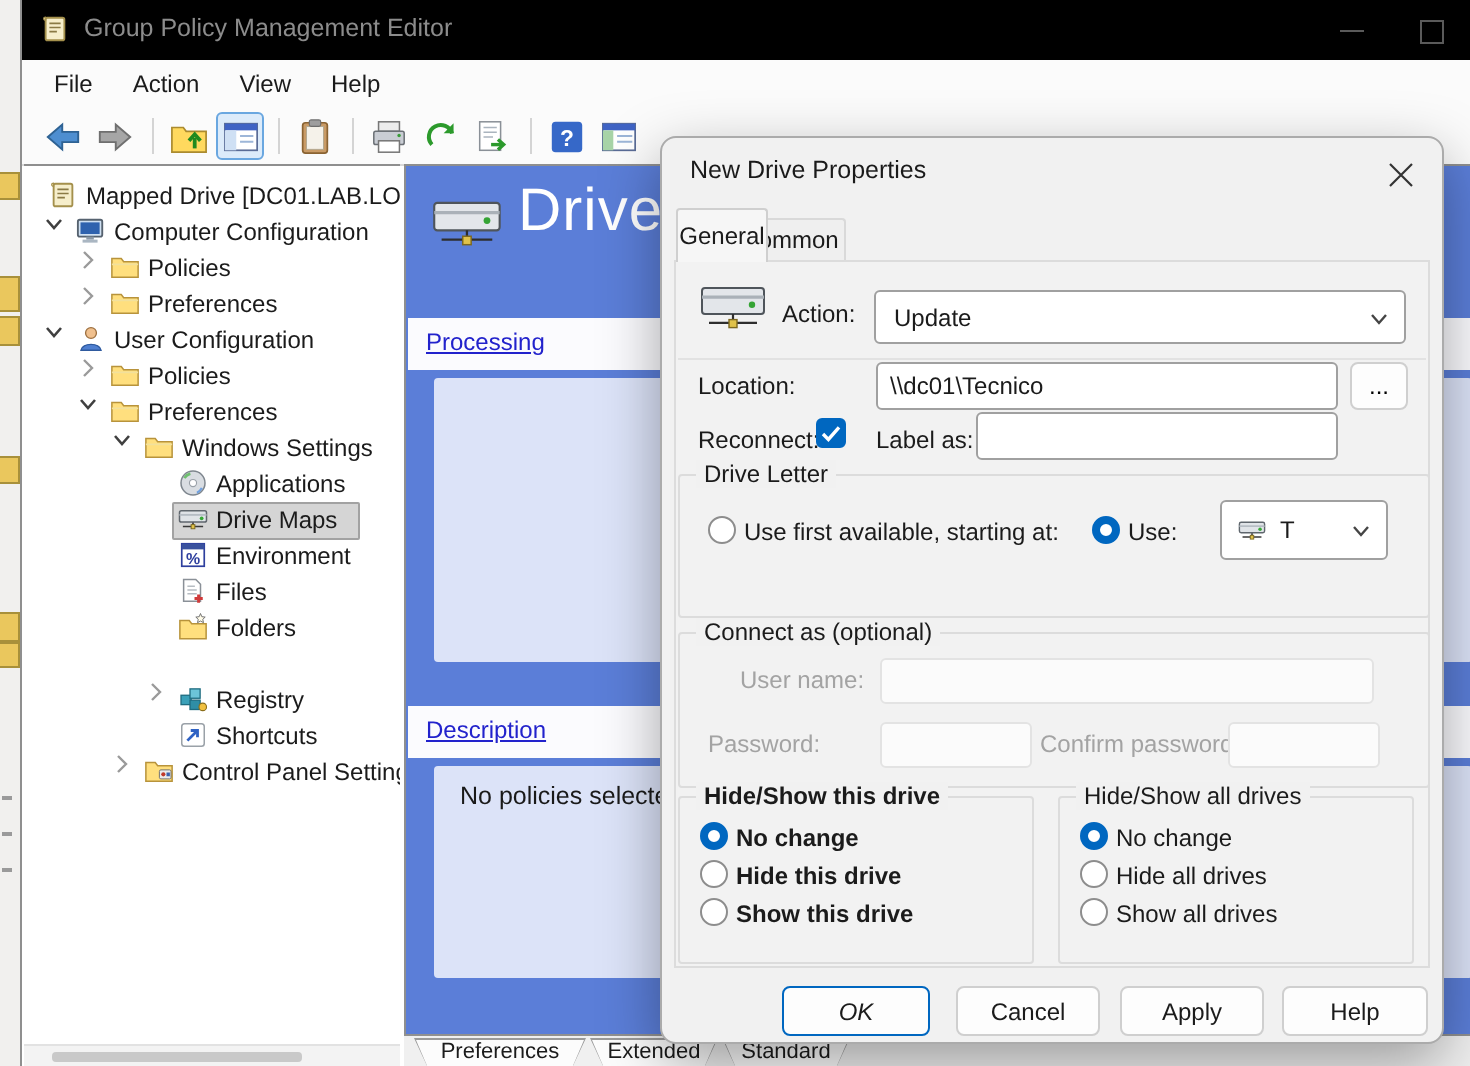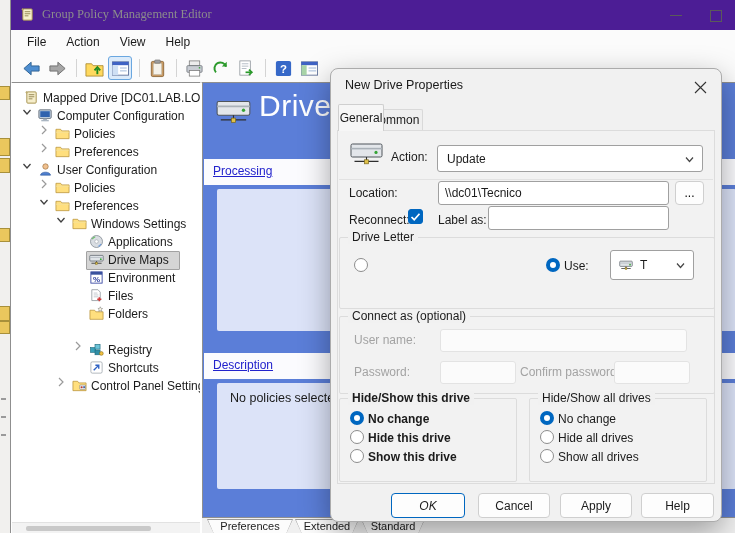--- a/index.html
+++ b/index.html
@@ -6,21 +6,21 @@
   body{width:735px;height:533px;position:relative;overflow:hidden;background:#efeeec;
        font-family:"Liberation Sans", sans-serif;font-size:12px;color:#1b1b1b;
        -webkit-font-smoothing:antialiased;}
   .icon svg{display:block;}
   
   #bg-strip{position:absolute;left:0;top:0;width:10px;height:533px;background:#f1f0ee;}
   #bg-strip .frag{position:absolute;left:0;width:9px;background:#eac75d;border:1px solid #a8903a;border-left:none;}
   #bg-strip .mark{position:absolute;left:1px;width:5px;background:#9a9a9a;}
   
   #win{position:absolute;left:10px;top:0;width:725px;height:533px;background:#ffffff;border-left:1px solid #8f8f8f;}
-  #titlebar{position:absolute;left:0;top:0;right:0;height:30px;background:#4c1d95;border-bottom:1px solid #c2410c;font-family:Liberation Serif, serif;}
+  #titlebar{position:absolute;left:0;top:0;right:0;height:30px;background:#000000;border-bottom:1px solid #c2410c;}
   #app-icon{position:absolute;left:9px;top:7px;width:15px;height:15px;}
   #win-title{position:absolute;left:31px;top:7px;color:#8c8c8c;font-size:12.5px;}
   #btn-min{position:absolute;left:648px;top:0;width:34px;height:30px;}
   #btn-min .dash{position:absolute;left:11px;top:15px;width:12px;height:1px;background:#5a5a5a;}
   #btn-max{position:absolute;left:688px;top:0;width:34px;height:30px;}
   #btn-max .boxg{position:absolute;left:11px;top:10px;width:10px;height:10px;border:1px solid #5a5a5a;}
   #menubar{position:absolute;left:0;top:30px;right:0;height:24px;background:#fbfbfb;display:flex;align-items:center;padding-left:6px;}
   .menu-item{padding:3px 10px;font-size:12px;}
   #toolbar{position:absolute;left:0;top:54px;right:0;height:28px;background:#fbfbfb;border-bottom:1px solid #d9d9d9;display:flex;align-items:center;padding-left:8px;}
   .tb-btn{width:22px;height:22px;display:flex;align-items:center;justify-content:center;margin-right:2px;border:1px solid transparent;border-radius:3px;}
@@ -85,21 +85,21 @@
   .radio{position:absolute;width:14px;height:14px;border-radius:50%;background:#fff;border:1px solid #8d8d8d;box-sizing:border-box;}
   .radio.checked{border:4.5px solid #0067c0;}
   .rlabel{position:absolute;}
   #radio-first{left:14px;top:20px;}  #radio-first-label{left:32px;top:21px;}
   #radio-use{left:206px;top:20px;}   #radio-use-label{left:224px;top:21px;}
   #drive-combo{left:270px;top:12px;width:82px;height:28px;}
   #combo-drive-icon{margin-left:6px;width:18px;height:14px;}
   #drive-combo .combo-val{margin-left:5px;}
   #grp-connect{left:8px;top:247px;width:374px;height:76px;}
   label.dis{color:#a3a3a3 !important;}
-  #user-label{position:absolute;left:14px;top:16px;}
+  #user-label{position:absolute;left:30px;top:16px;}
   #user-input{position:absolute;left:100px;top:12px;width:247px;height:23px;background:#fbfbfb !important;border-color:#e3e3e3 !important;}
   #pw-label{position:absolute;left:14px;top:48px;}
   #pw-input{position:absolute;left:100px;top:44px;width:76px;height:23px;background:#fbfbfb !important;border-color:#e3e3e3 !important;}
   #confirm-label{position:absolute;left:180px;top:48px;}
   #confirm-input{position:absolute;left:274px;top:44px;width:76px;height:23px;background:#fbfbfb !important;border-color:#e3e3e3 !important;}
   #grp-hide-this{left:8px;top:329px;width:176px;height:82px;font-weight:bold;}
   #grp-hide-all{left:198px;top:329px;width:176px;height:82px;}
   .opt .radio{left:10px;}
   .opt .rlabel{left:28px;}
   #dlg-buttons{position:absolute;left:0;top:424px;width:100%;height:26px;}
@@ -512,20 +512,21 @@
     <svg width="13" height="13" viewBox="0 0 13 13">
         <path d="M2.5 7l2.7 2.7 5.3-6" fill="none" stroke="#fff" stroke-width="1.7"></path>
       </svg>
   </span>
   <label id="labelas-label">Label as:</label>
   <input id="labelas-input" value="" style="">
 
   <div class="group" id="grp-drive">
     <span class="glabel">Drive Letter</span>
     <span class="radio" id="radio-first"></span>
+    <label class="rlabel" id="radio-first-label">Use first available, starting at:</label>
     <span class="radio checked" id="radio-use"></span>
     <label class="rlabel" id="radio-use-label">Use:</label>
     <div class="combo" id="drive-combo">
       <span class="icon" id="combo-drive-icon">
           <svg viewBox="0 0 16 16" width="100%" height="100%">
             <rect x="0.8" y="3.6" width="14.4" height="6" rx="1" fill="#e0e4e8" stroke="#5f666d" stroke-width="0.8"></rect>
             <path d="M0.8 5.8h14.4" stroke="#b6bdc4" stroke-width="1"></path>
             <circle cx="12.6" cy="7.6" r="1" fill="#37a837"></circle>
             <path d="M8 9.8v2.2M2.6 12h10.8" stroke="#3a3a3a" stroke-width="0.9" fill="none"></path>
             <rect x="7" y="11" width="2" height="2.2" fill="#e0c24a" stroke="#7c681f" stroke-width="0.5"></rect>

